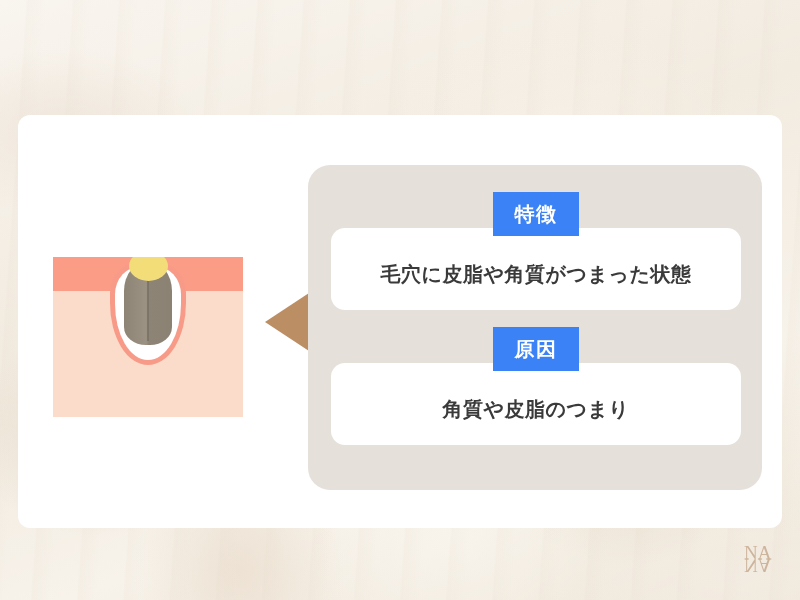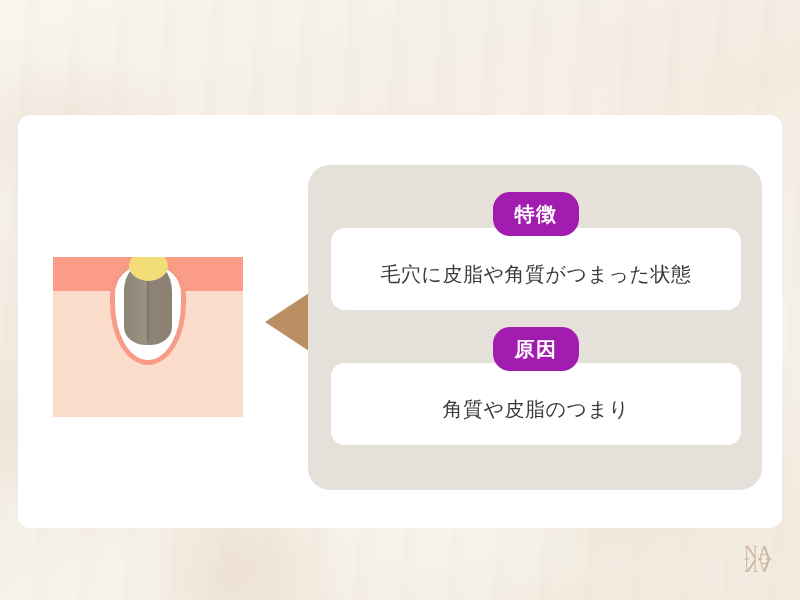--- a/index.html
+++ b/index.html
@@ -194,37 +194,36 @@
     height: 82px;
     background: #ffffff;
     border-radius: 14px;
     display: flex;
     align-items: center;
     justify-content: center;
   }
   .info-text {
     color: #3a3a3a;
     font-size: 20px;
-    font-weight: normal;
+    font-weight: bold;
     letter-spacing: .5px;
     line-height: 1;
     margin-top: 10px;
   }
   .badge {
     position: absolute;
     left: 162px;
     top: -36px;
     width: 86px;
     height: 44px;
-    background: #a21caf;
+    background: #3b82f6;
     display: flex;
     align-items: center;
     justify-content: center;
     z-index: 3;
-    border-radius: 17px;
   }
   .badge-text {
     color: #ffffff;
     font-size: 20px;
     font-weight: bold;
     letter-spacing: 1.5px;
     line-height: 1;
   }
 
   

